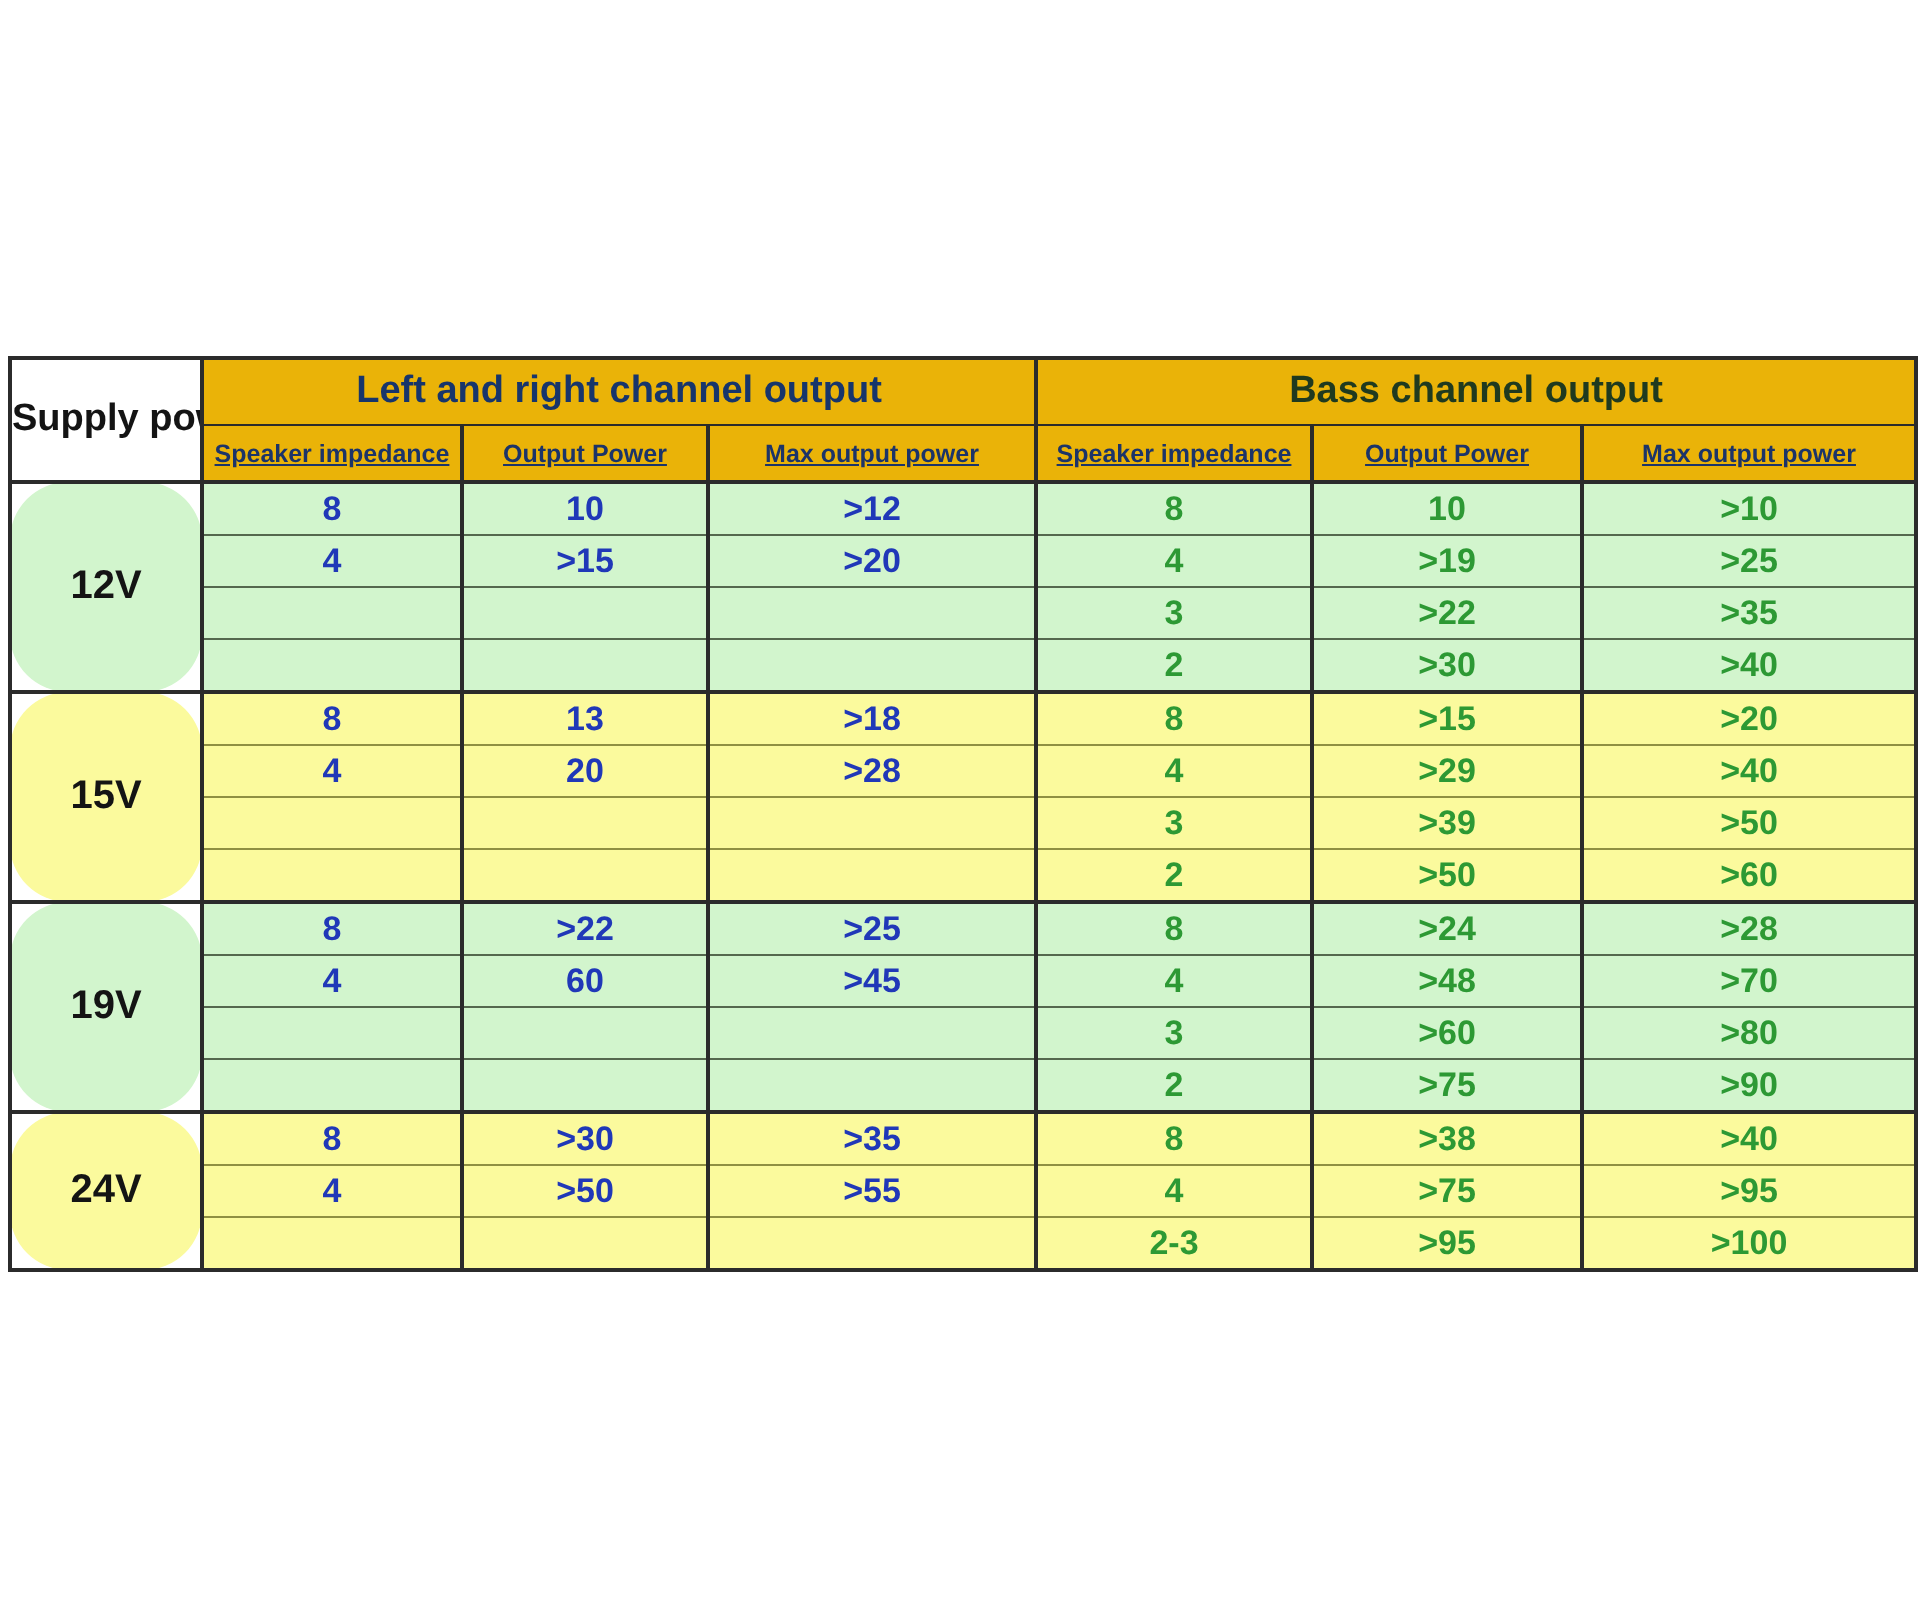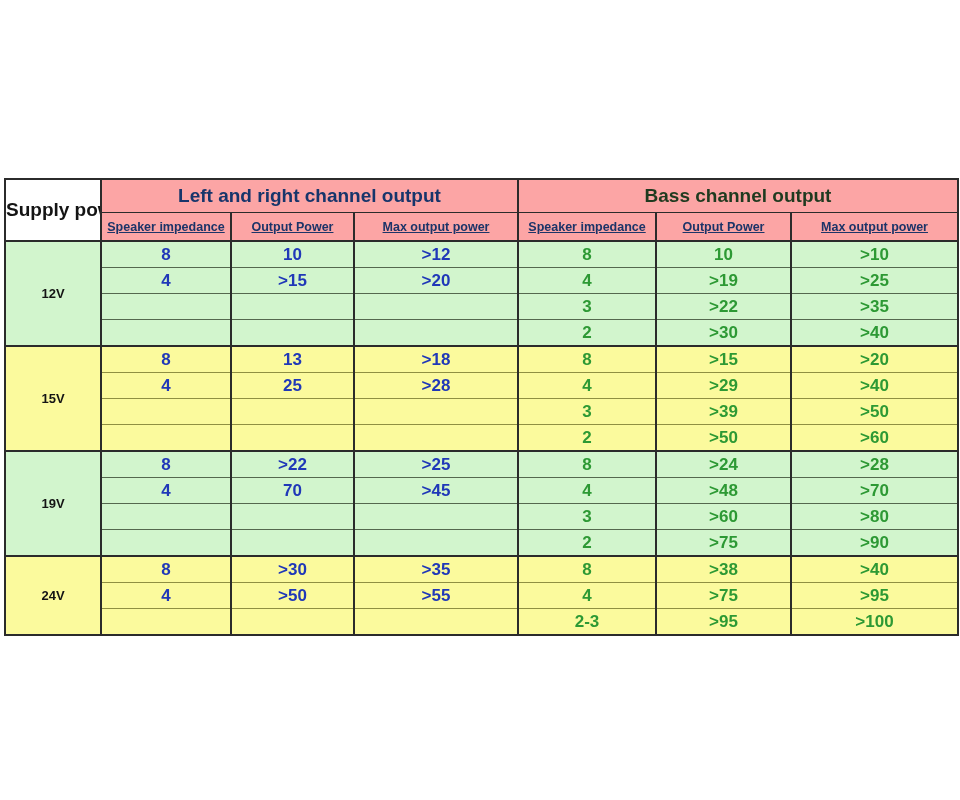--- a/index.html
+++ b/index.html
@@ -23,40 +23,40 @@
   table.spec{
     position:absolute;left:4px;top:178px;width:953px;
     border-collapse:collapse;table-layout:fixed;
     border:2px solid var(--border-dark);
   }
   table.spec th, table.spec td{
     border-left:2px solid var(--border-dark);
     text-align:center;vertical-align:middle;
     padding:0;overflow:hidden;white-space:nowrap;
   }
-  thead th{background:#fca5a5;}
+  thead th{background:#eab308;}
   .group-header-row th{height:32px;font-size:19px;font-weight:bold;}
   .group-left{color:var(--left-header-text);}
   .group-bass{color:var(--bass-header-text);margin-top:40px;}
   .sub-header-row th{
     height:27px;font-size:12.5px;font-weight:bold;color:var(--subheader-text);
     border-top:1px solid var(--border-dark);
     text-decoration:underline;
   }
   .supply-header{
     font-size:14px;font-weight:normal;color:#141414;background:#ffffff;
   }
   tbody td{height:25px;font-size:17px;font-weight:bold;}
   tbody tr.block-green td{background:var(--green-row-bg);}
   tbody tr.block-yellow td{background:var(--yellow-row-bg);}
   tbody tr.block-green.row-inner td{border-top:1px solid var(--row-line-green);}
   tbody tr.block-yellow.row-inner td{border-top:1px solid var(--row-line-yellow);}
   tbody tr.block-first td{border-top:2px solid var(--border-dark);}
   tbody td.voltage-cell{
-    background:#ffffff;color:#141414;font-size:13px;font-weight:bold;
+    background:#ffffff;color:#141414;font-size:20px;font-weight:bold;border-radius:29px;
   }
   tbody td.left-val{color:var(--left-channel-text);}
   tbody td.bass-val{color:var(--bass-channel-text);}
   .watermark{
     position:absolute;left:352px;top:362px;z-index:5;
     font-size:54px;font-weight:700;letter-spacing:4px;
     color:rgba(255,255,255,0.55);pointer-events:none;user-select:none;
   }
 </style>
 </head>
@@ -128,21 +128,21 @@
           <td rowspan="4" class="voltage-cell">15V</td>
           <td class="left-val">8</td>
           <td class="left-val">13</td>
           <td class="left-val">&gt;18</td>
           <td class="bass-val">8</td>
           <td class="bass-val">&gt;15</td>
           <td class="bass-val">&gt;20</td>
         </tr>
         <tr class="block-yellow row-inner">
           <td class="left-val">4</td>
-          <td class="left-val">25</td>
+          <td class="left-val">20</td>
           <td class="left-val">&gt;28</td>
           <td class="bass-val">4</td>
           <td class="bass-val">&gt;29</td>
           <td class="bass-val">&gt;40</td>
         </tr>
         <tr class="block-yellow row-inner">
           <td class="left-val"></td>
           <td class="left-val"></td>
           <td class="left-val"></td>
           <td class="bass-val">3</td>
@@ -161,21 +161,21 @@
           <td rowspan="4" class="voltage-cell">19V</td>
           <td class="left-val">8</td>
           <td class="left-val">&gt;22</td>
           <td class="left-val">&gt;25</td>
           <td class="bass-val">8</td>
           <td class="bass-val">&gt;24</td>
           <td class="bass-val">&gt;28</td>
         </tr>
         <tr class="block-green row-inner">
           <td class="left-val">4</td>
-          <td class="left-val">70</td>
+          <td class="left-val">60</td>
           <td class="left-val">&gt;45</td>
           <td class="bass-val">4</td>
           <td class="bass-val">&gt;48</td>
           <td class="bass-val">&gt;70</td>
         </tr>
         <tr class="block-green row-inner">
           <td class="left-val"></td>
           <td class="left-val"></td>
           <td class="left-val"></td>
           <td class="bass-val">3</td>

